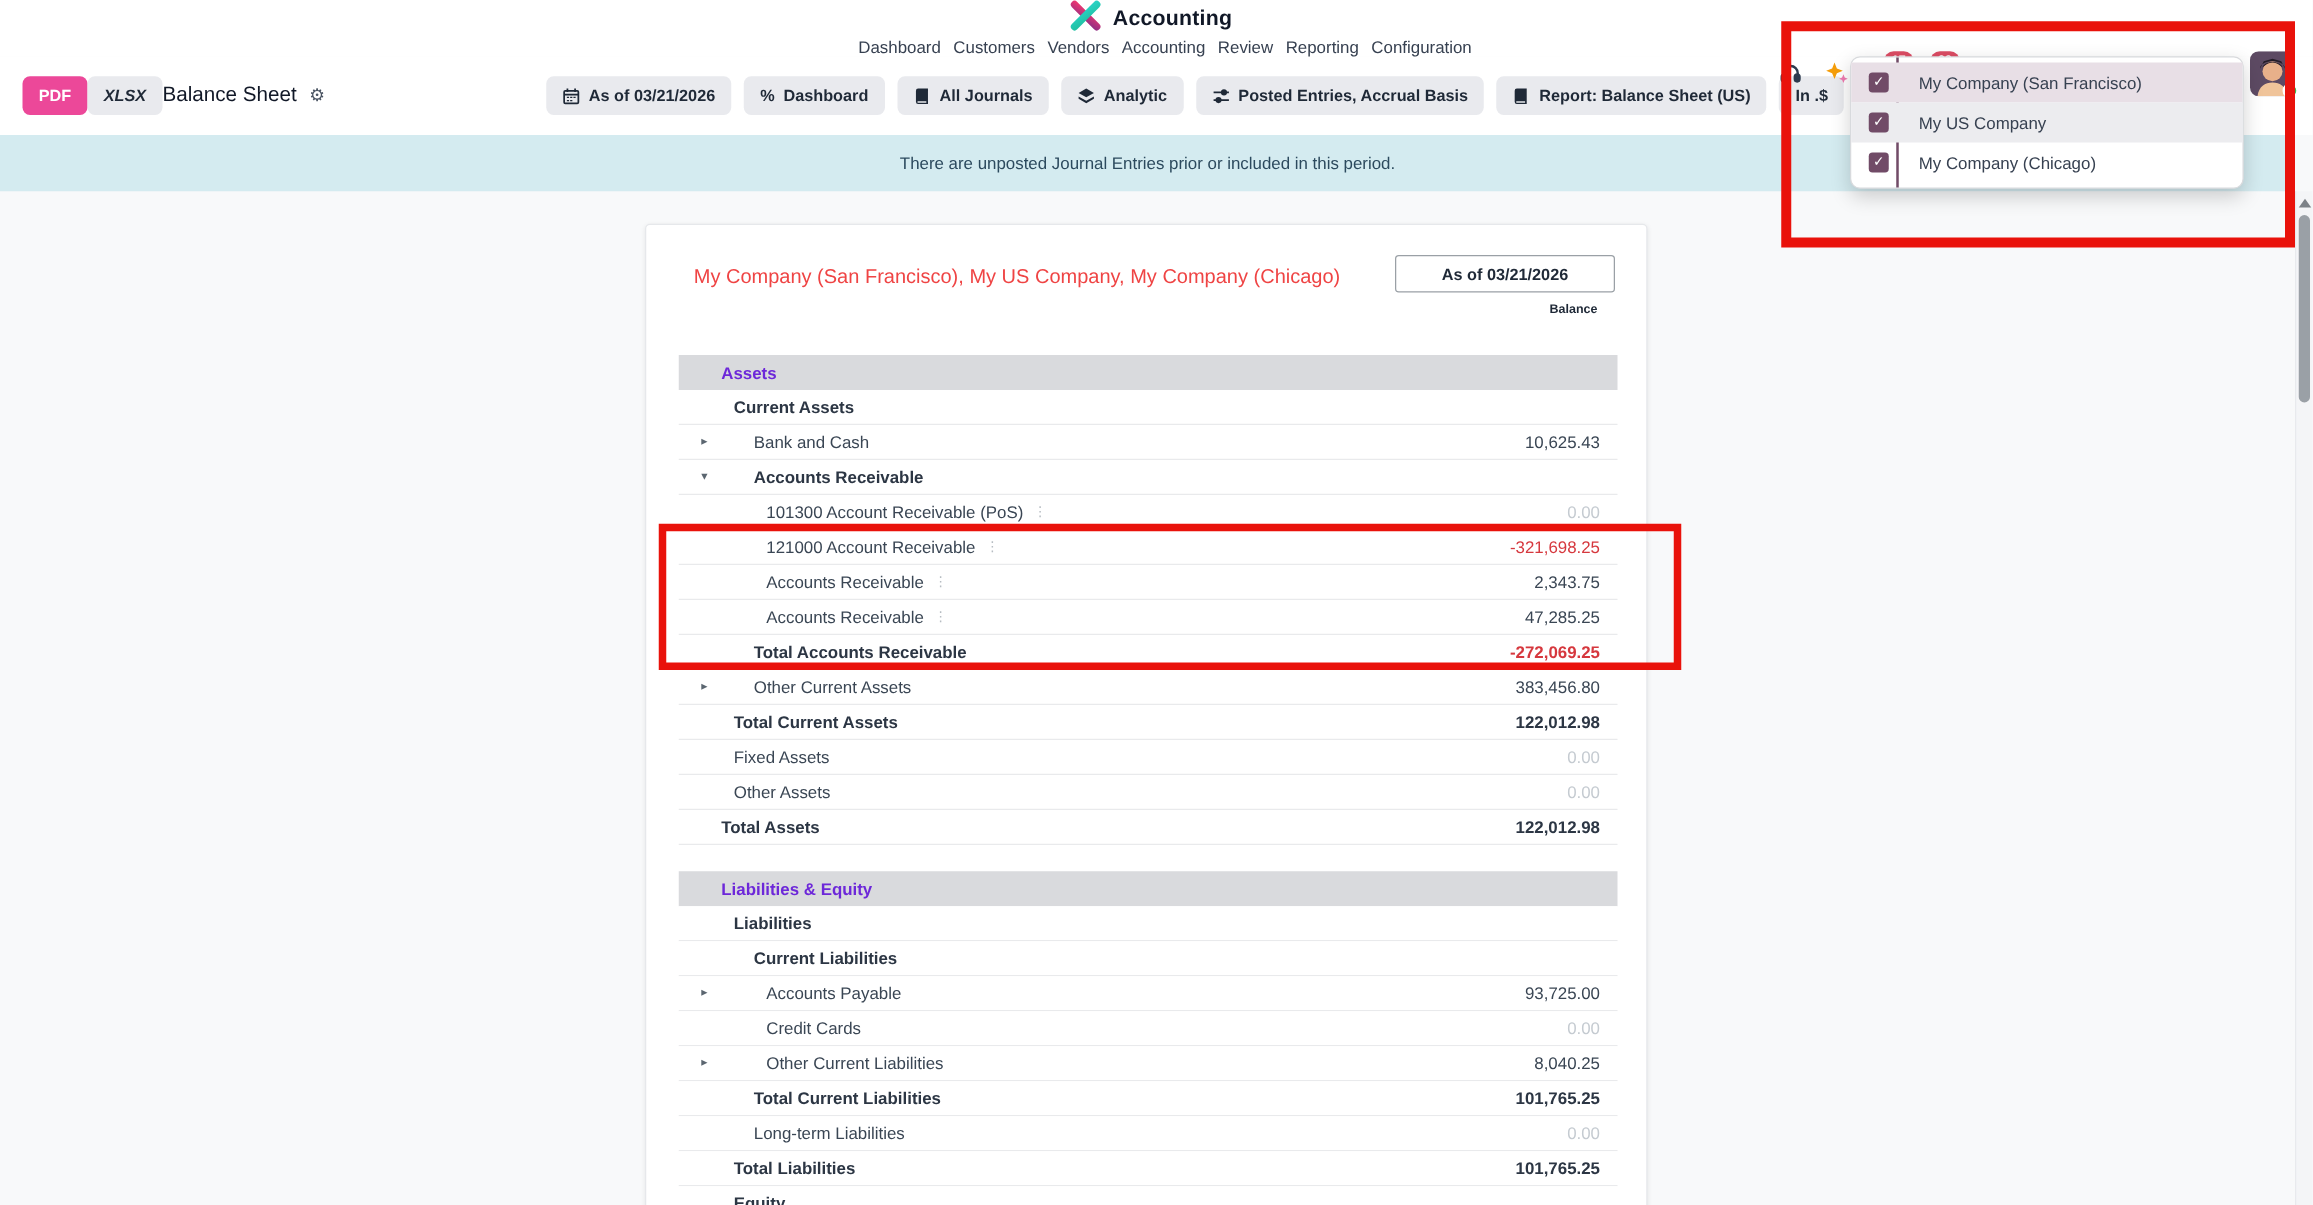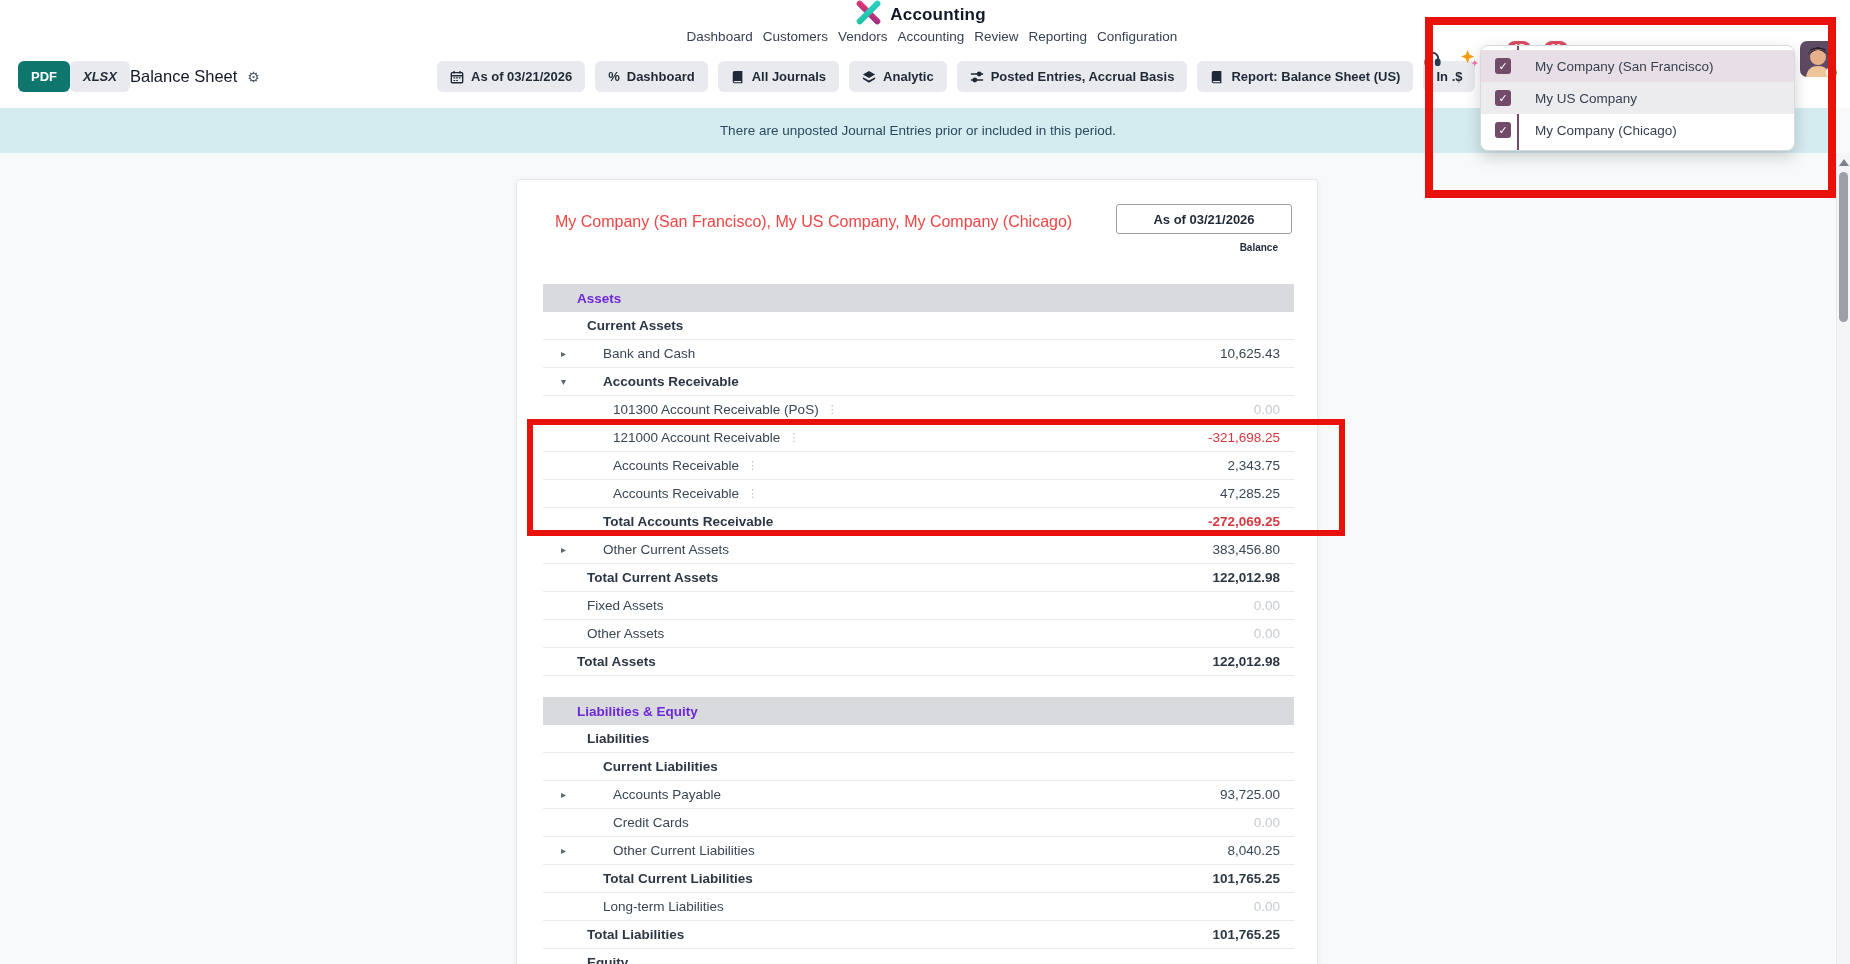--- a/index.html
+++ b/index.html
@@ -23,21 +23,21 @@
   .avatar { position:relative; width:36px; height:36px; border-radius:7px; overflow:visible; }
   .avatar svg { border-radius:7px; display:block; }
   .status-dot { position:absolute; right:-3px; bottom:-2px; width:13px; height:13px; border-radius:50%;
     background:#3cb850; border:2px solid #fff; }
 
   
   .controlbar { position:absolute; left:0; top:45px; width:1850px; height:63px; background:#fff;
     display:flex; align-items:center; z-index:5; }
   .btn { display:inline-flex; align-items:center; gap:7px; border-radius:6px; font-weight:700;
     font-size:13px; padding:8px 13px; cursor:pointer; white-space:nowrap; color:#1f2937; background:#e9eaee; }
-  .btn-primary { background:#0f766e; color:#fff; }
+  .btn-primary { background:#ec4899; color:#fff; }
   .pdf-btn { position:absolute; left:18px; }
   .xlsx-btn { position:absolute; left:70px;font-style:italic; }
   .page-title { position:absolute; left:130px; font-size:16.5px; font-weight:500; color:#111827;
     display:flex; align-items:center; gap:10px; }
   .gear { font-size:14px; color:#4b5563; cursor:pointer; }
   .filters { position:absolute; left:437px; display:flex; gap:10px; align-items:center; }
   .icon-svg { display:inline-block; }
   .pct { font-weight:700; font-size:13px; }
 
   

